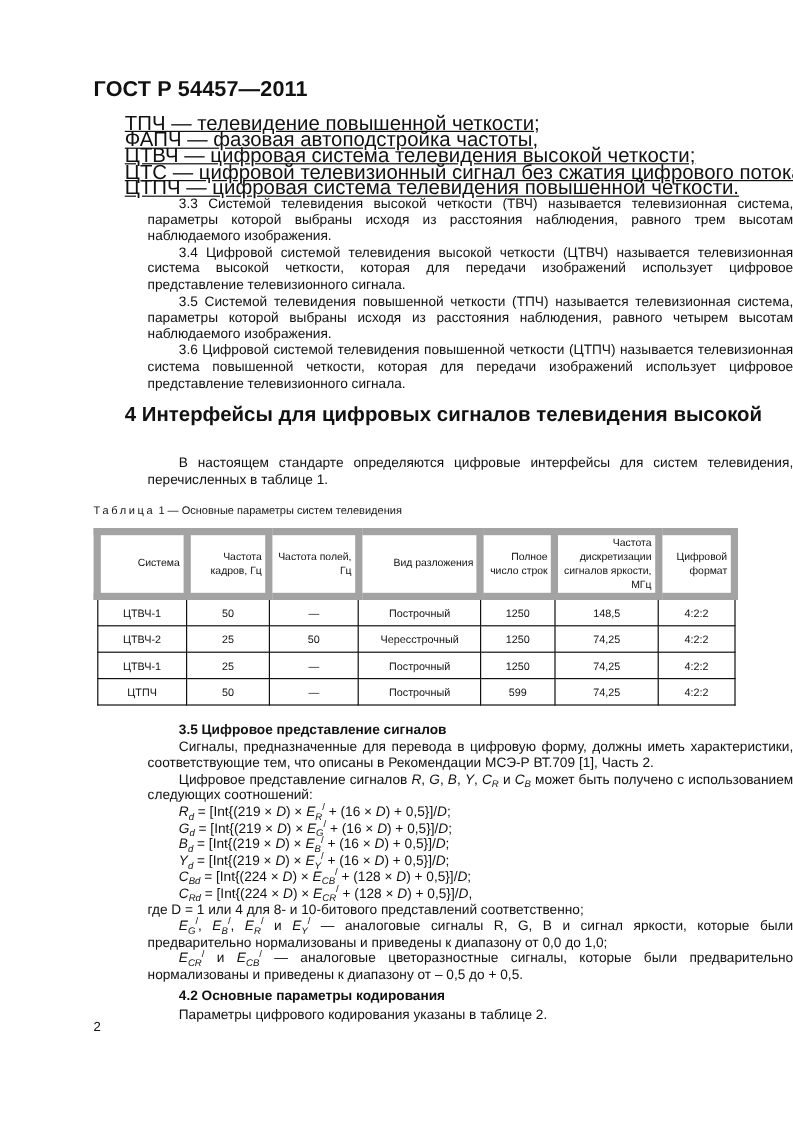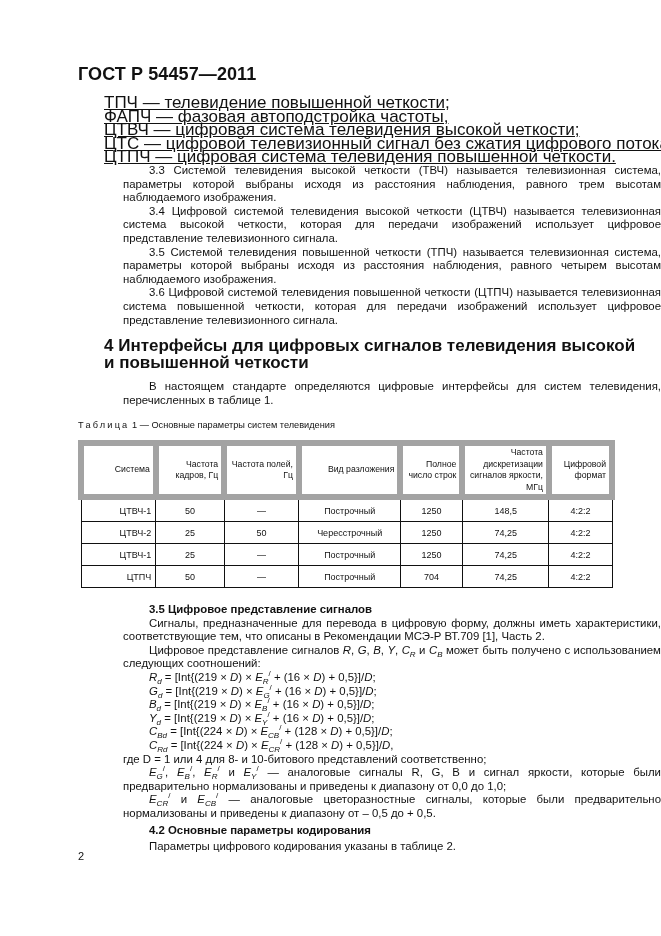--- a/index.html
+++ b/index.html
@@ -12,21 +12,21 @@
     .ind { text-indent: 26px; }
     .ind2 { padding-left: 26px; }
     .abbr { position: absolute; left: 104px; top: 96px; font-size: 17px; line-height: 13.6px; text-decoration: underline; }
     .abbr div { white-space: nowrap; }
     .sec4 { position: absolute; left: 104px; top: 337px; font-size: 17px; font-weight: bold; line-height: 17px; }
     .tcap { position: absolute; left: 78px; top: 420px; font-size: 9.2px; }
     .tcap .sp { letter-spacing: 2.2px; }
     table.t1 { position: absolute; left: 78px; top: 440px; width: 537px; border-collapse: collapse; font-size: 8.7px; }
     table.t1 th { border: 6px solid #a3a3a3; font-weight: normal; height: 46px; padding: 1px 3px; text-align: right; vertical-align: middle; line-height: 11.5px; }
     table.t1 td { border: 1px solid #111; height: 21px; padding: 0 4px; text-align: center; vertical-align: middle; font-size: 9px; }
-    table.t1 td.first { text-align: right; margin-left: 43px; }
+    table.t1 td.first { text-align: center; margin-left: 43px; }
     table.t1 thead tr { border-bottom: 2px solid #111; }
     .h41 { font-weight: bold; }
     i, .it { font-style: italic; }
     sub { font-size: 8px; vertical-align: -3px; line-height: 0; }
     sup { font-size: 8px; line-height: 0; }
     .formulas { padding-left: 26px; }
     .pgnum { position: absolute; left: 78px; top: 850px; font-size: 11px; }
   </style>
 </head>
 <body>
@@ -45,21 +45,20 @@
 
   <div class="body-text" style="top:164px;">
     <p class="p ind">3.3 Системой телевидения высокой четкости (ТВЧ) называется телевизионная система, параметры которой выбраны исходя из расстояния наблюдения, равного трем высотам наблюдаемого изображения.</p>
     <p class="p ind">3.4 Цифровой системой телевидения высокой четкости (ЦТВЧ) называется телевизионная система высокой четкости, которая для передачи изображений использует цифровое представление телевизионного сигнала.</p>
     <p class="p ind">3.5 Системой телевидения повышенной четкости (ТПЧ) называется телевизионная система, параметры которой выбраны исходя из расстояния наблюдения, равного четырем высотам наблюдаемого изображения.</p>
     <p class="p ind">3.6 Цифровой системой телевидения повышенной четкости (ЦТПЧ) называется телевизионная система повышенной четкости, которая для передачи изображений использует цифровое представление телевизионного сигнала.</p>
   </div>
 
   <div class="sec4">
     <div>4 Интерфейсы для цифровых сигналов телевидения высокой</div>
-    <div>и повышенной четкости</div>
   </div>
 
   <div class="body-text" style="top:380px;">
     <p class="p ind">В настоящем стандарте определяются цифровые интерфейсы для систем телевидения, перечисленных в таблице 1.</p>
   </div>
 
   <div class="tcap"><span class="sp">Таблица</span><span> 1 — Основные параметры систем телевидения</span></div>
 
   <table class="t1">
     <colgroup>
@@ -108,21 +107,21 @@
         <td>Построчный</td>
         <td>1250</td>
         <td>74,25</td>
         <td>4:2:2</td>
       </tr>
       <tr>
         <td class="first">ЦТПЧ</td>
         <td>50</td>
         <td>—</td>
         <td>Построчный</td>
-        <td>704</td>
+        <td>599</td>
         <td>74,25</td>
         <td>4:2:2</td>
       </tr>
     </tbody>
   </table>
 
   <div class="body-text" style="top:603px;">
     <p class="p ind2 h41">3.5 Цифровое представление сигналов</p>
     <p class="p ind">Сигналы, предназначенные для перевода в цифровую форму, должны иметь характеристики, соответствующие тем, что описаны в Рекомендации МСЭ-Р ВТ.709 [1], Часть 2.</p>
     <p class="p ind"><span>Цифровое представление сигналов </span><i>R</i>, <i>G</i>, <i>B</i>, <i>Y</i>, <i>C</i><sub class="it">R</sub> и <i>C</i><sub class="it">B</sub><span> может быть получено с использованием следующих соотношений:</span></p>

